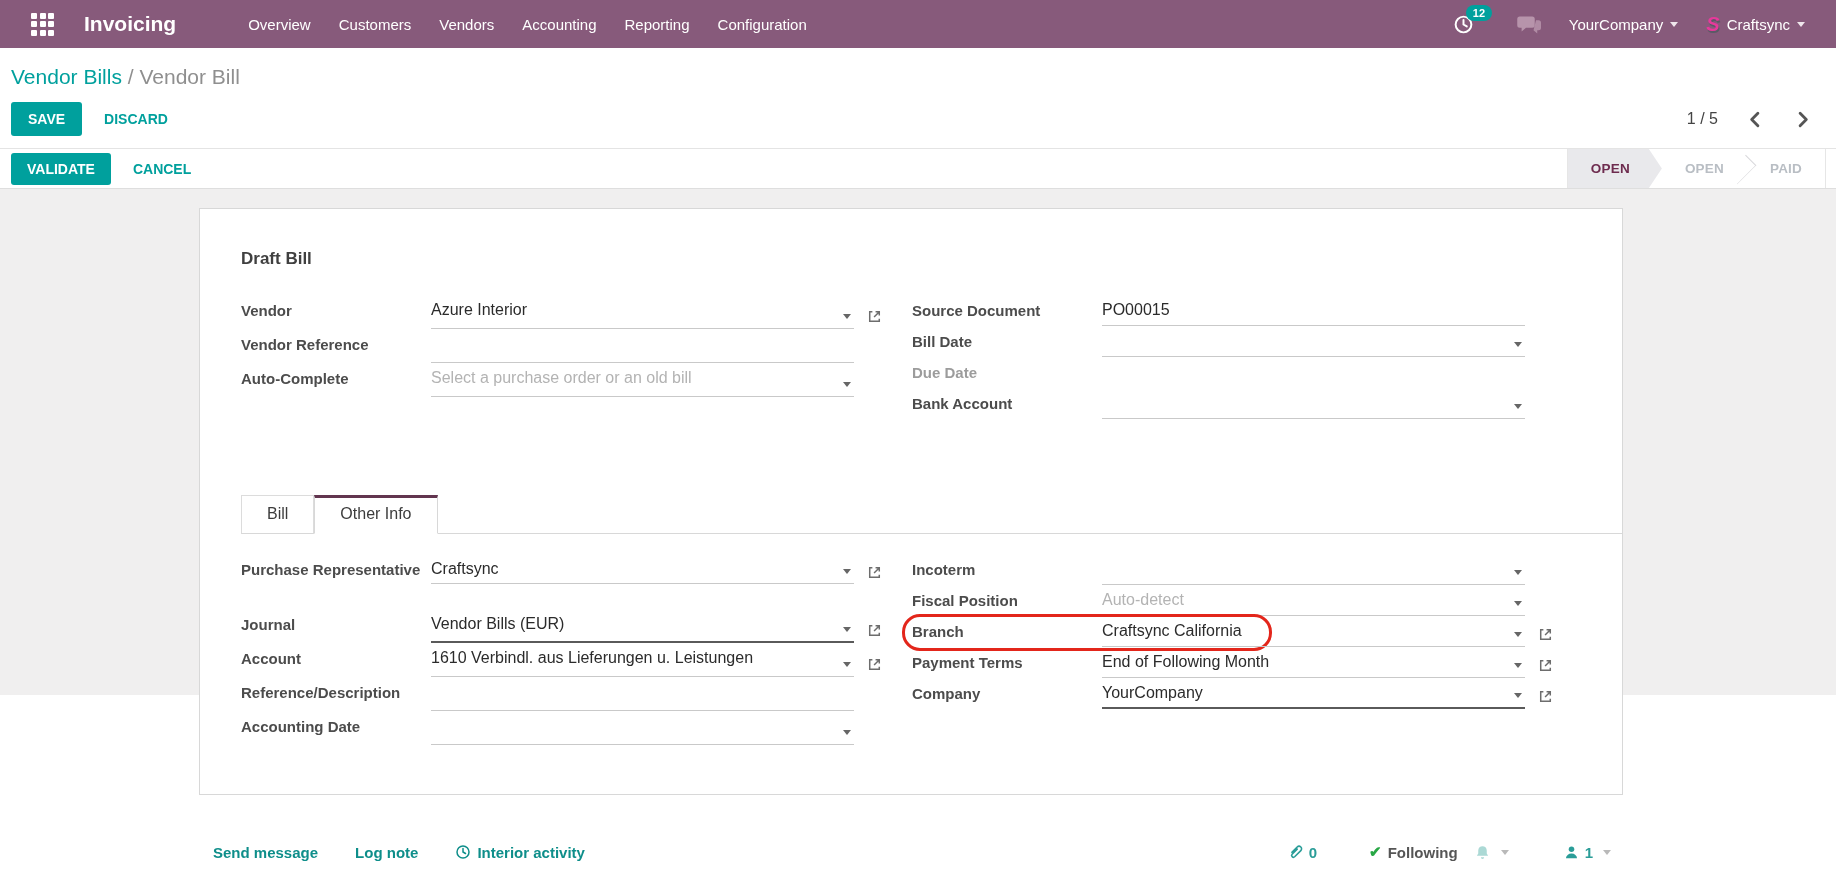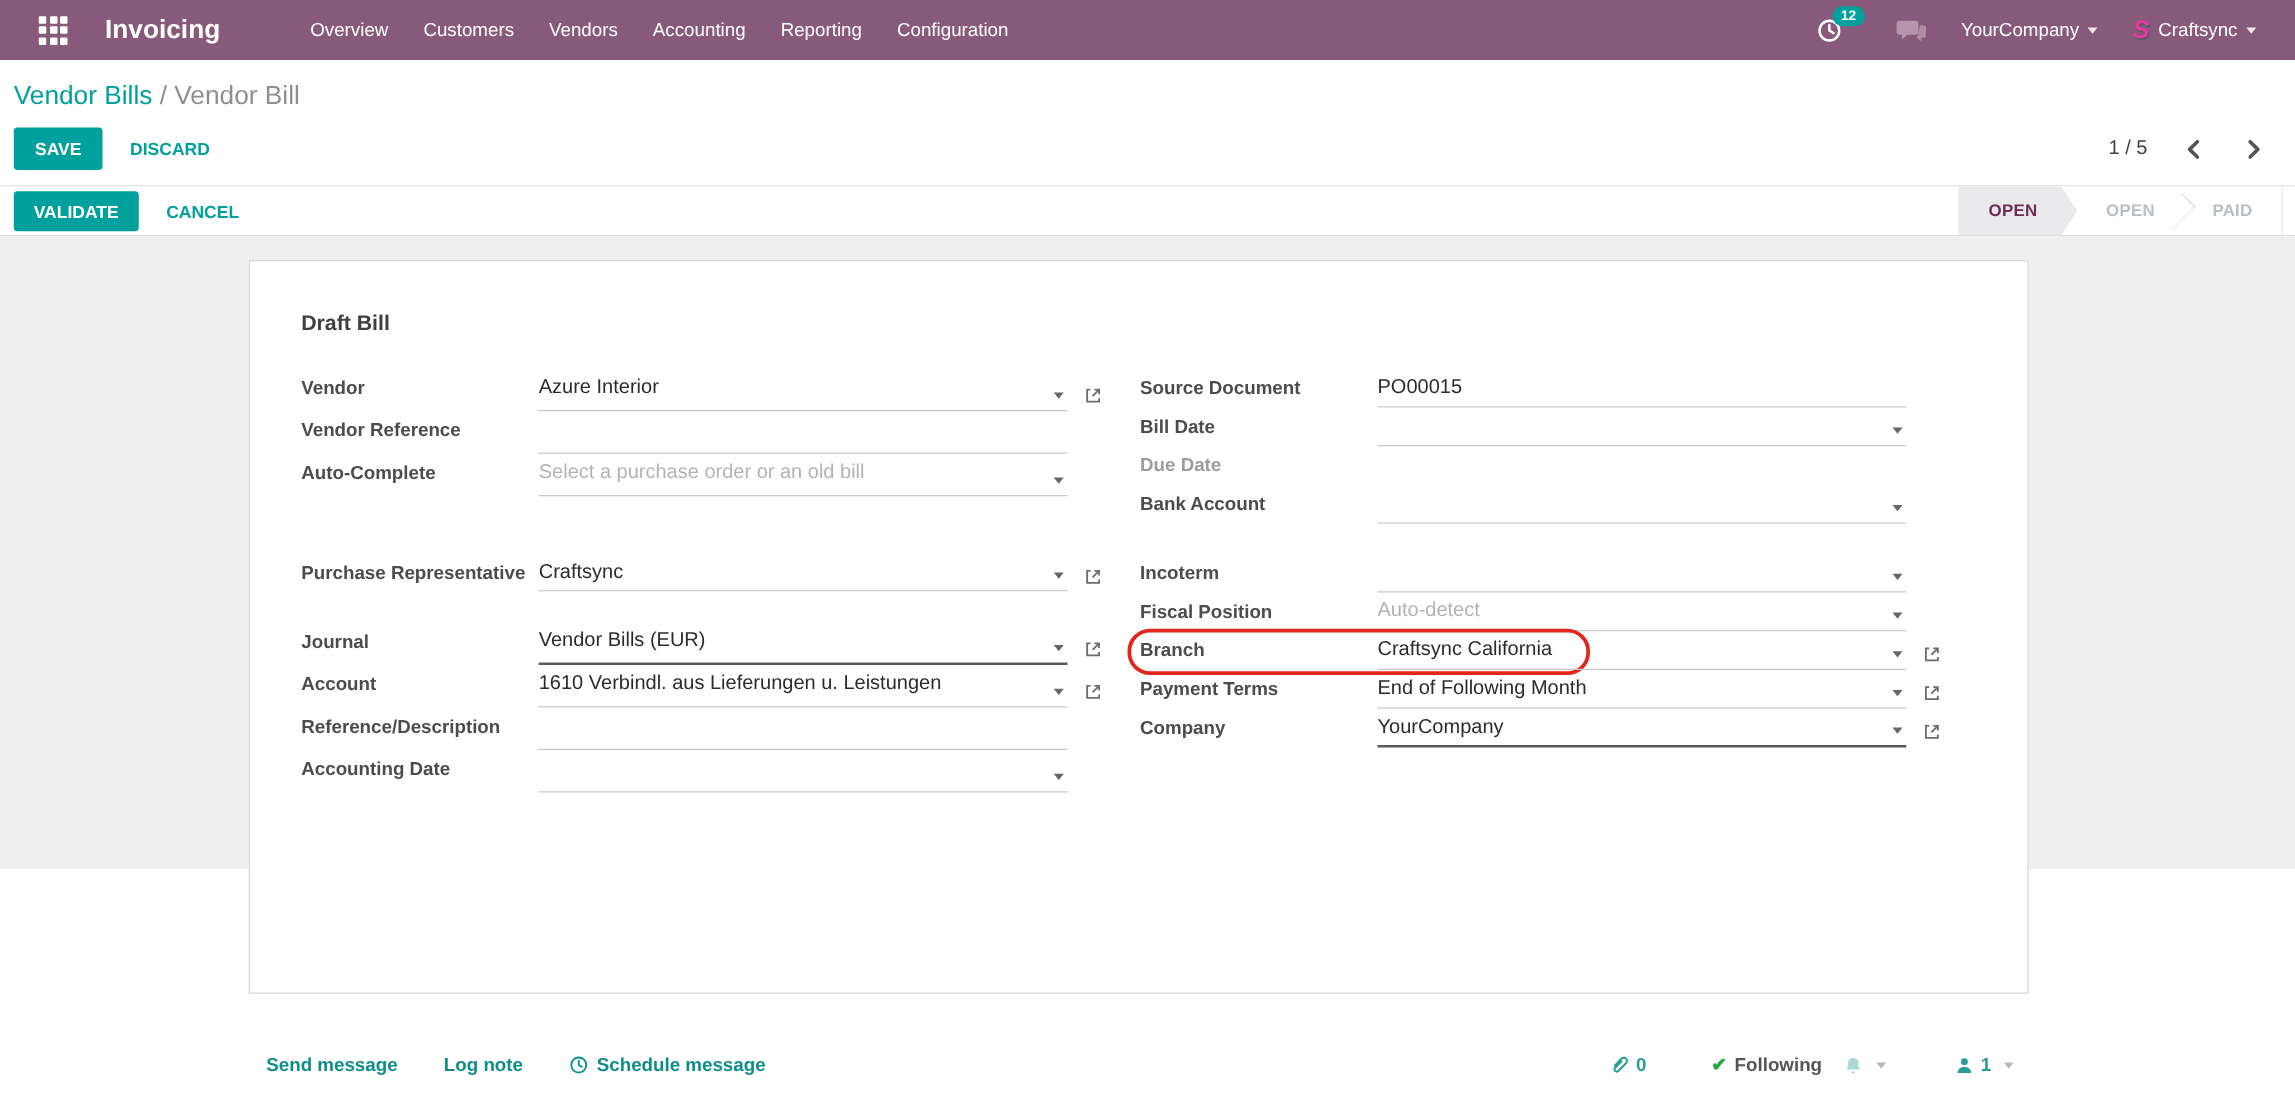--- a/index.html
+++ b/index.html
@@ -249,20 +249,24 @@
         <div class="frow">
           <span class="flabel">Bank Account</span>
           <span class="finput">
             <span class="fvalue">&nbsp;</span>
             <span class="caret"></span>
           </span>
         </div>
       </div>
     </div>
 
+    <div class="tabs">
+      <div class="tab inactive">Bill</div>
+      <div class="tab active">Other Info</div>
+    </div>
 
     <div class="tabpane fgrid">
       <div class="fcol tall-first">
         <div class="frow">
           <span class="flabel">Purchase Representative</span>
           <span class="finput" style="align-self:flex-start;">
             <span class="fvalue">Craftsync</span>
             <span class="caret"></span>
           </span>
           <span class="ext" style="bottom:auto; top:6px;"><svg class="i" width="17" height="17">
@@ -358,21 +362,21 @@
     <button class="chat-link">
         <span>Send message</span>
       </button>
     <button class="chat-link">
         <span>Log note</span>
       </button>
     <button class="chat-link">
       <svg class="i" width="16" height="16" style="color:#0e8e8a">
           <use href="#sym-clock"></use>
         </svg>
-      <span>Schedule message</span>
+      <span>Interior activity</span>
     </button>
     <div class="chat-right">
       <div class="attach">
         <svg class="i" width="17" height="17">
             <use href="#sym-clip"></use>
           </svg>
         <span>0</span>
       </div>
       <div class="following">
         <span class="check">✔</span>

